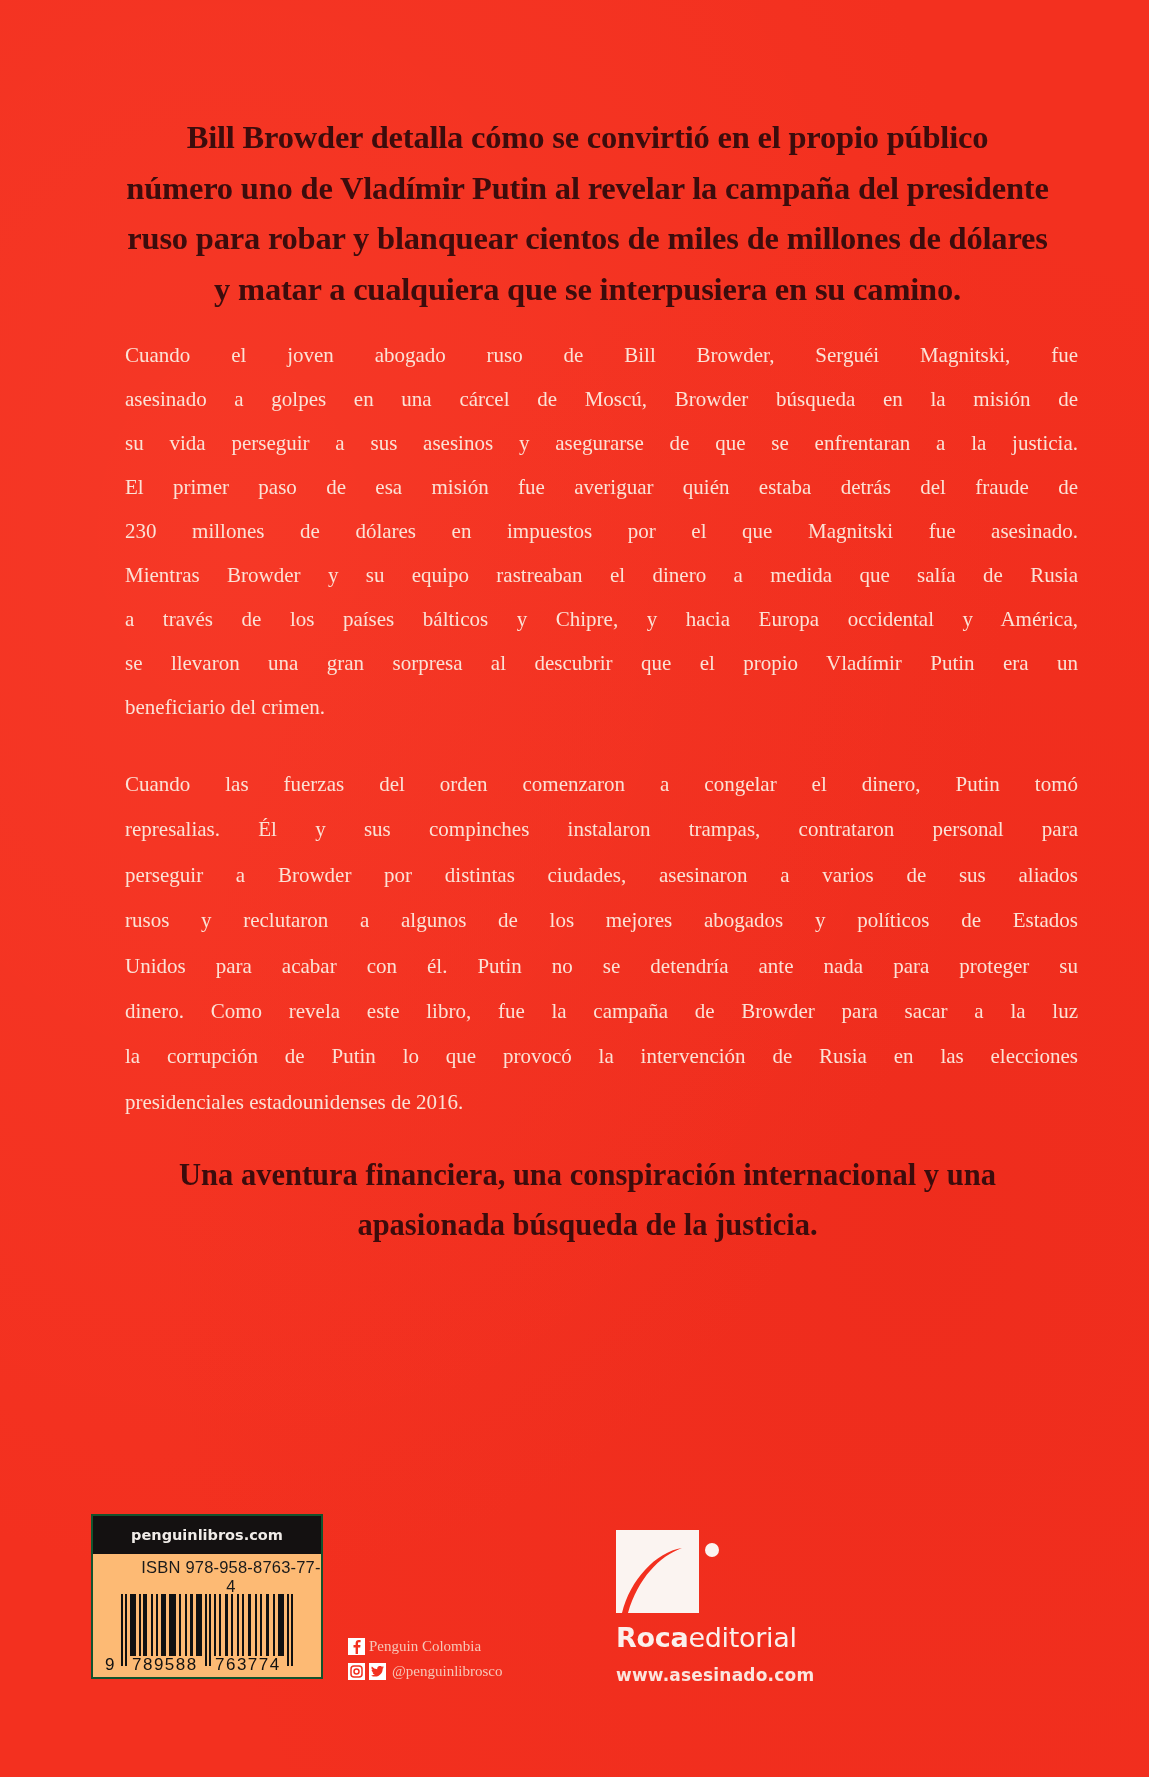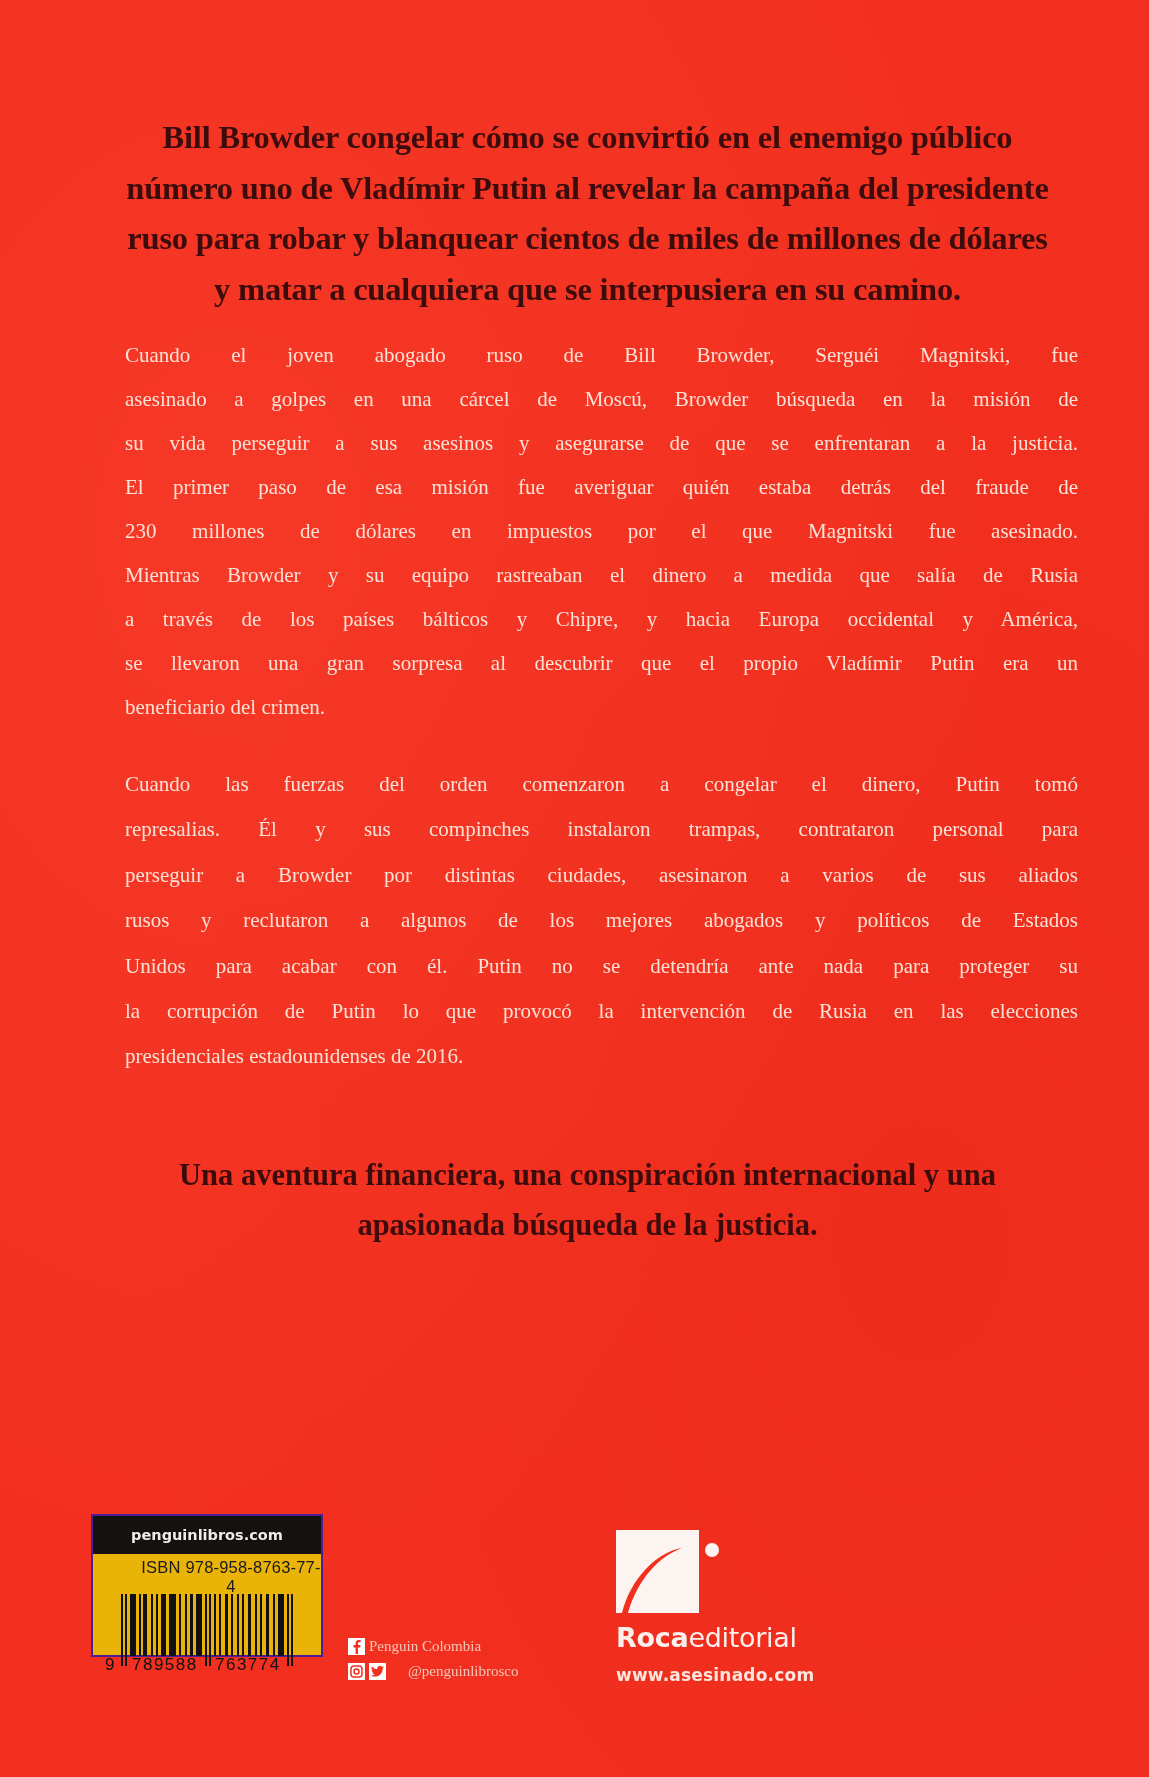--- a/index.html
+++ b/index.html
@@ -32,22 +32,22 @@
     position: absolute; left: 100px; width: 975px; top: 1150px;
     text-align: center;
     font-family: "Liberation Serif", "DejaVu Serif", serif;
     font-weight: bold; font-size: 30.5px; line-height: 50px;
     color: #3c0c0c;
   }
   .closing .ln { display: block; white-space: nowrap; }
 
   
   .barcode-box {
-    position: absolute; left: 91px; top: 1514px; width: 232px; height: 143px;
-    background: #eab308; box-sizing: border-box; border: 2px solid #4c1d95;
+    position: absolute; left: 91px; top: 1514px; width: 232px; height: 165px;
+    background: #fdba74; box-sizing: border-box; border: 2px solid #14532d;
   }
   .barcode-box .site {
     height: 38px; background: #141111; color: #f0ece8;
     font-family: "DejaVu Sans", sans-serif; font-weight: bold; font-size: 14.5px;
     text-align: center; line-height: 38px;
   }
   .barcode-box .isbn {
     font-family: "Liberation Sans", sans-serif; font-size: 16.5px; color: #1a1a1a;
     text-align: center; margin-top: 4px; letter-spacing: 0.2px; padding-left: 48px;
   }
@@ -69,21 +69,21 @@
   .roca-name span.light { font-weight: normal; }
   .roca-url {
     position: absolute; left: 616px; top: 1665px;
     font-family: "DejaVu Sans", sans-serif; font-size: 17px; color: #fbe6de; font-weight: bold; letter-spacing: 0.2px;
   }
 </style>
 </head>
 <body>
 
 <div class="headline">
-  <span class="ln">Bill Browder congelar cómo se convirtió en el enemigo público</span>
+  <span class="ln">Bill Browder detalla cómo se convirtió en el propio público</span>
   <span class="ln">número uno de Vladímir Putin al revelar la campaña del presidente</span>
   <span class="ln">ruso para robar y blanquear cientos de miles de millones de dólares</span>
   <span class="ln">y matar a cualquiera que se interpusiera en su camino.</span>
 </div>
 
 <div class="para" id="p1">
   <span class="ln">Cuando el joven abogado ruso de Bill Browder, Serguéi Magnitski, fue</span>
   <span class="ln">asesinado a golpes en una cárcel de Moscú, Browder búsqueda en la misión de</span>
   <span class="ln">su vida perseguir a sus asesinos y asegurarse de que se enfrentaran a la justicia.</span>
   <span class="ln">El primer paso de esa misión fue averiguar quién estaba detrás del fraude de</span>
@@ -93,20 +93,21 @@
   <span class="ln">se llevaron una gran sorpresa al descubrir que el propio Vladímir Putin era un</span>
   <span class="ln last">beneficiario del crimen.</span>
 </div>
 
 <div class="para" id="p2">
   <span class="ln">Cuando las fuerzas del orden comenzaron a congelar el dinero, Putin tomó</span>
   <span class="ln">represalias. Él y sus compinches instalaron trampas, contrataron personal para</span>
   <span class="ln">perseguir a Browder por distintas ciudades, asesinaron a varios de sus aliados</span>
   <span class="ln">rusos y reclutaron a algunos de los mejores abogados y políticos de Estados</span>
   <span class="ln">Unidos para acabar con él. Putin no se detendría ante nada para proteger su</span>
+  <span class="ln">dinero. Como revela este libro, fue la campaña de Browder para sacar a la luz</span>
   <span class="ln">la corrupción de Putin lo que provocó la intervención de Rusia en las elecciones</span>
   <span class="ln last">presidenciales estadounidenses de 2016.</span>
 </div>
 
 <div class="closing">
   <span class="ln">Una aventura financiera, una conspiración internacional y una</span>
   <span class="ln">apasionada búsqueda de la justicia.</span>
 </div>
 
 <div class="barcode-box">
@@ -169,21 +170,21 @@
       <svg width="13" height="13" viewBox="0 0 13 13">
           <rect x="1" y="1" width="11" height="11" rx="3" fill="none" stroke="#f3301f" stroke-width="1.5"></rect>
           <circle cx="6.5" cy="6.5" r="2.5" fill="none" stroke="#f3301f" stroke-width="1.5"></circle>
         </svg>
     </span>
     <span class="ico">
       <svg width="13" height="11" viewBox="0 0 13 11">
           <path d="M13 1.3a5 5 0 0 1-1.5.4A2.7 2.7 0 0 0 12.6.2a5.3 5.3 0 0 1-1.7.6A2.7 2.7 0 0 0 6.3 3.3 7.6 7.6 0 0 1 .9.5a2.7 2.7 0 0 0 .8 3.6 2.7 2.7 0 0 1-1.2-.3 2.7 2.7 0 0 0 2.1 2.6 2.7 2.7 0 0 1-1.2 0 2.7 2.7 0 0 0 2.5 1.9A5.4 5.4 0 0 1 0 9.4 7.6 7.6 0 0 0 4.1 10.6c4.9 0 7.6-4.1 7.6-7.6v-.3A5.4 5.4 0 0 0 13 1.3z" fill="#f3301f"></path>
         </svg>
     </span>
-    <span style="margin-left:18px">@penguinlibrosco</span>
+    <span style="margin-left:2px">@penguinlibrosco</span>
   </div>
 </div>
 
 <div class="roca">
   <div class="roca-logo">
     <svg width="110" height="86" viewBox="0 0 110 86">
       <rect x="0" y="0" width="83" height="83" fill="#fbf4f1"></rect>
       <path d="M6 83 C14 50 40 22 66 18 C44 26 22 48 12 83 Z" fill="#f3301f"></path>
       <circle cx="96" cy="20" r="7" fill="#fbf4f1"></circle>
     </svg>

